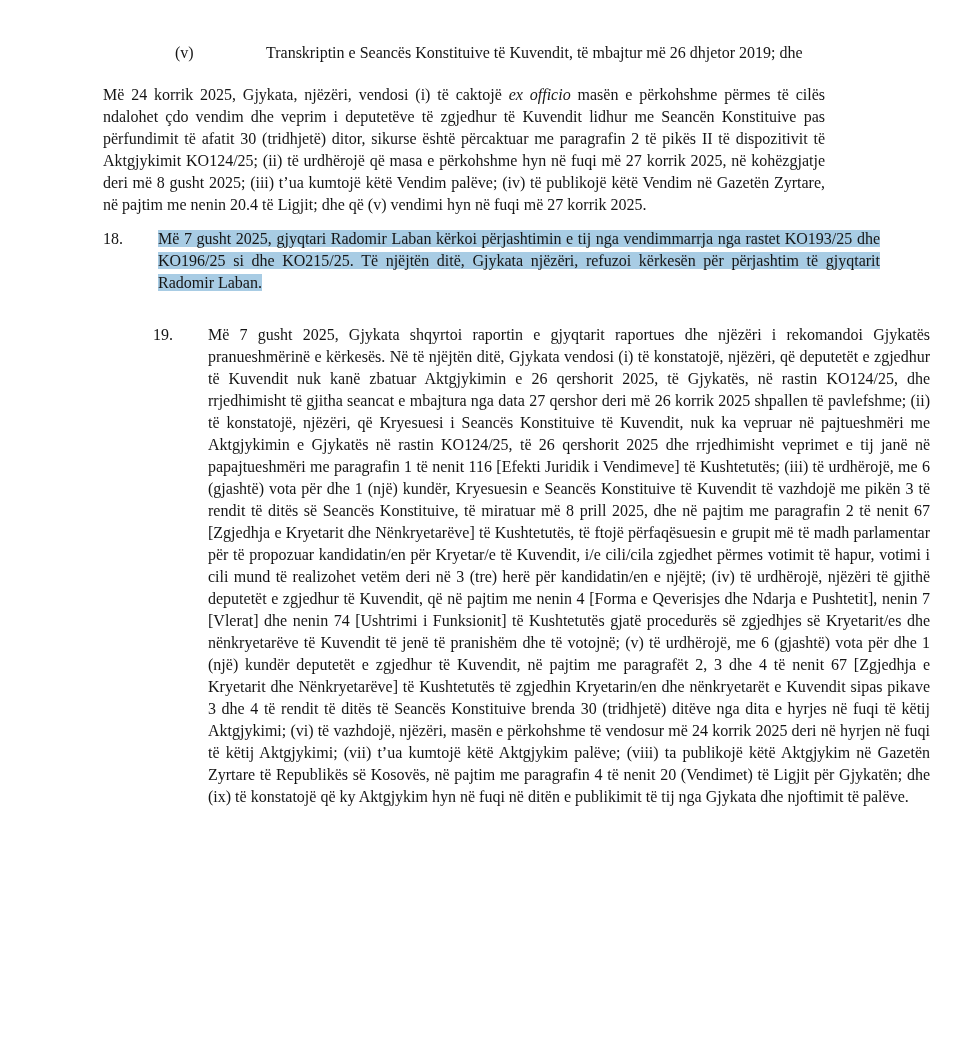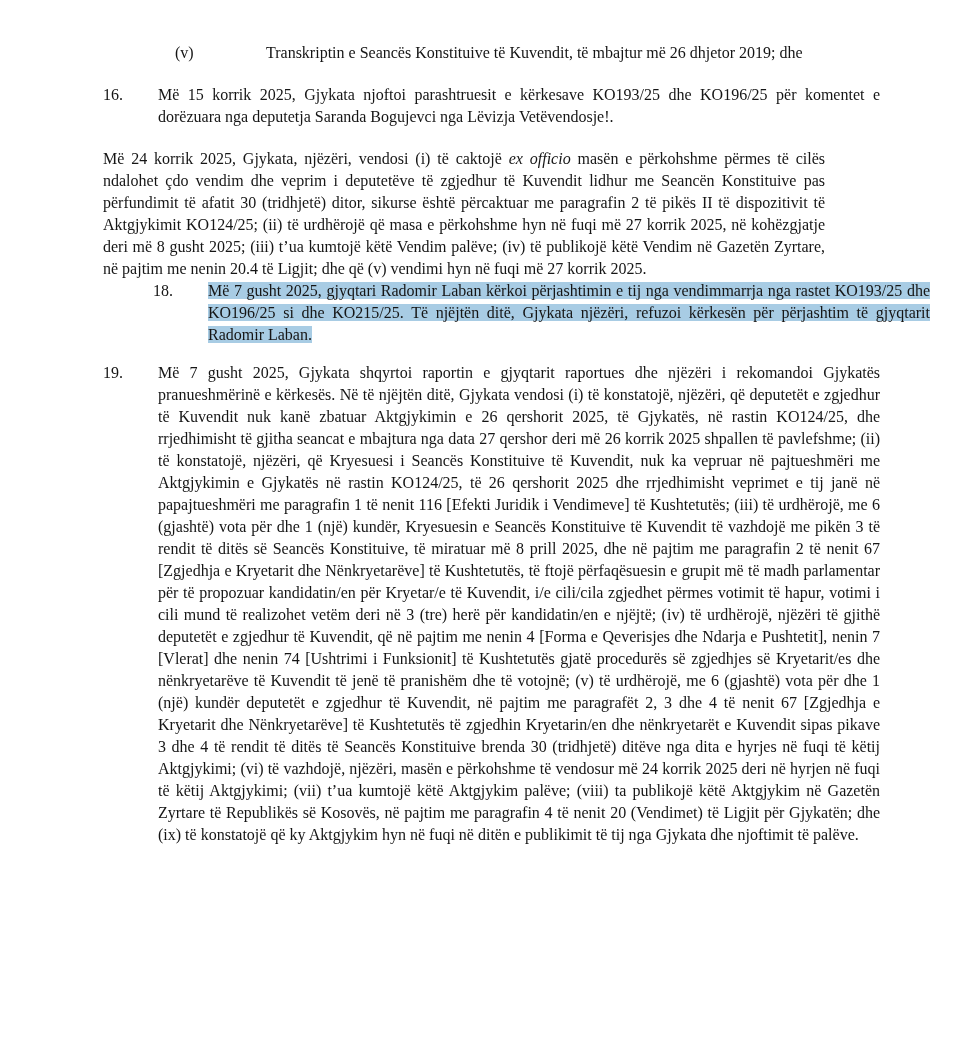--- a/index.html
+++ b/index.html
@@ -31,41 +31,37 @@
   .para {
     display: flex;
     margin-left: 103px;
   }
   .para .num { flex: 0 0 55px; }
   .para .txt {
     flex: 0 0 722px;
     text-align: justify;
   }
   .gap-20 { margin-top: 20px; }
-  .gap-12 { margin-top: 0; justify-content: center; }
-  .gap-19 { margin-top: 16px; }
+  .gap-12 { margin-top: 12px; }
+  .gap-19 { margin-top: 30px; justify-content: center; }
   .hl { background-color: #a8cce4; }
   i.off { font-style: italic; }
 </style>
 </head>
 <body>
 
 <div class="page">
 
   <div class="sublist">
     <div class="subitem">
       <span class="marker">(v)</span>
       <span class="txt">Transkriptin e Seancës Konstituive të Kuvendit, të mbajtur më 26 dhjetor 2019; dhe</span>
     </div>
   </div>
 
-  <div class="para gap-20">
-    <span class="num">16.</span>
-    <div class="txt">Më 15 korrik 2025, Gjykata njoftoi parashtruesit e kërkesave KO193/25 dhe KO196/25 për komentet e dorëzuara nga deputetja Saranda Bogujevci nga Lëvizja Vetëvendosje!.</div>
-  </div>
 
   <div class="para gap-20">
     <div class="txt"><span>Më 24 korrik 2025, Gjykata, njëzëri, vendosi (i) të caktojë </span><i class="off">ex officio</i><span> masën e përkohshme përmes të cilës ndalohet çdo vendim dhe veprim i deputetëve të zgjedhur të Kuvendit lidhur me Seancën Konstituive pas përfundimit të afatit 30 (tridhjetë) ditor, sikurse është përcaktuar me paragrafin 2 të pikës II të dispozitivit të Aktgjykimit KO124/25; (ii) të urdhërojë që masa e përkohshme hyn në fuqi më 27 korrik 2025, në kohëzgjatje deri më 8 gusht 2025; (iii) t’ua kumtojë këtë Vendim palëve; (iv) të publikojë këtë Vendim në Gazetën Zyrtare, në pajtim me nenin 20.4 të Ligjit; dhe që (v) vendimi hyn në fuqi më 27 korrik 2025.</span></div>
   </div>
 
   <div class="para gap-12">
     <span class="num">18.</span>
     <div class="txt"><span class="hl">Më 7 gusht 2025, gjyqtari Radomir Laban kërkoi përjashtimin e tij nga vendimmarrja nga rastet KO193/25 dhe KO196/25 si dhe KO215/25. Të njëjtën ditë, Gjykata njëzëri, refuzoi kërkesën për përjashtim të gjyqtarit Radomir Laban.</span></div>
   </div>
 

